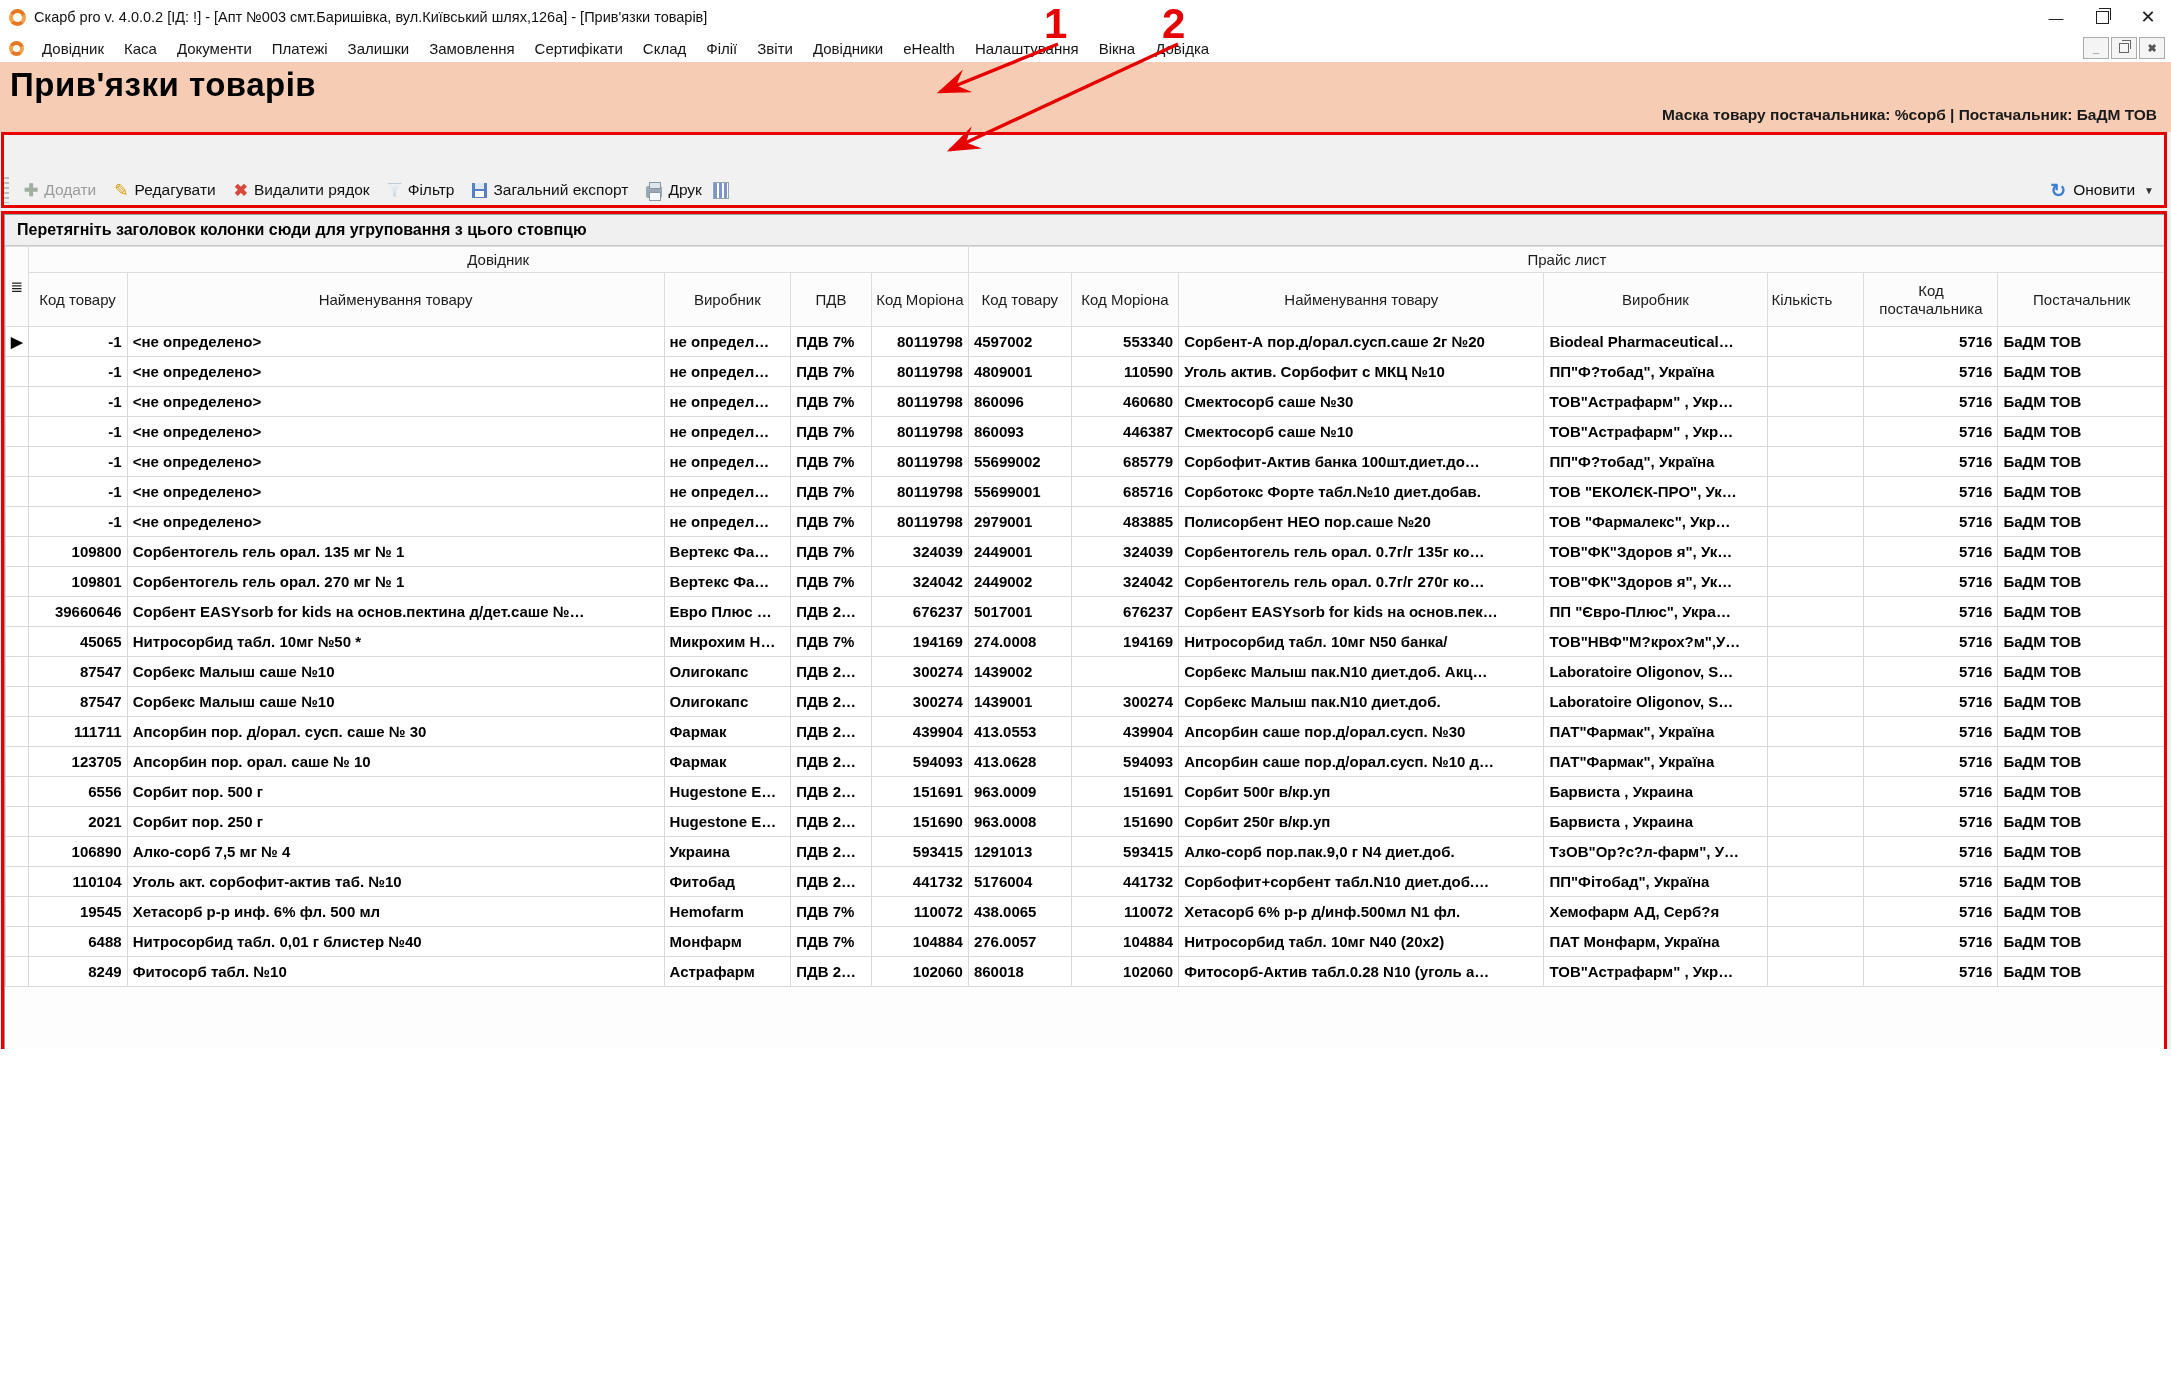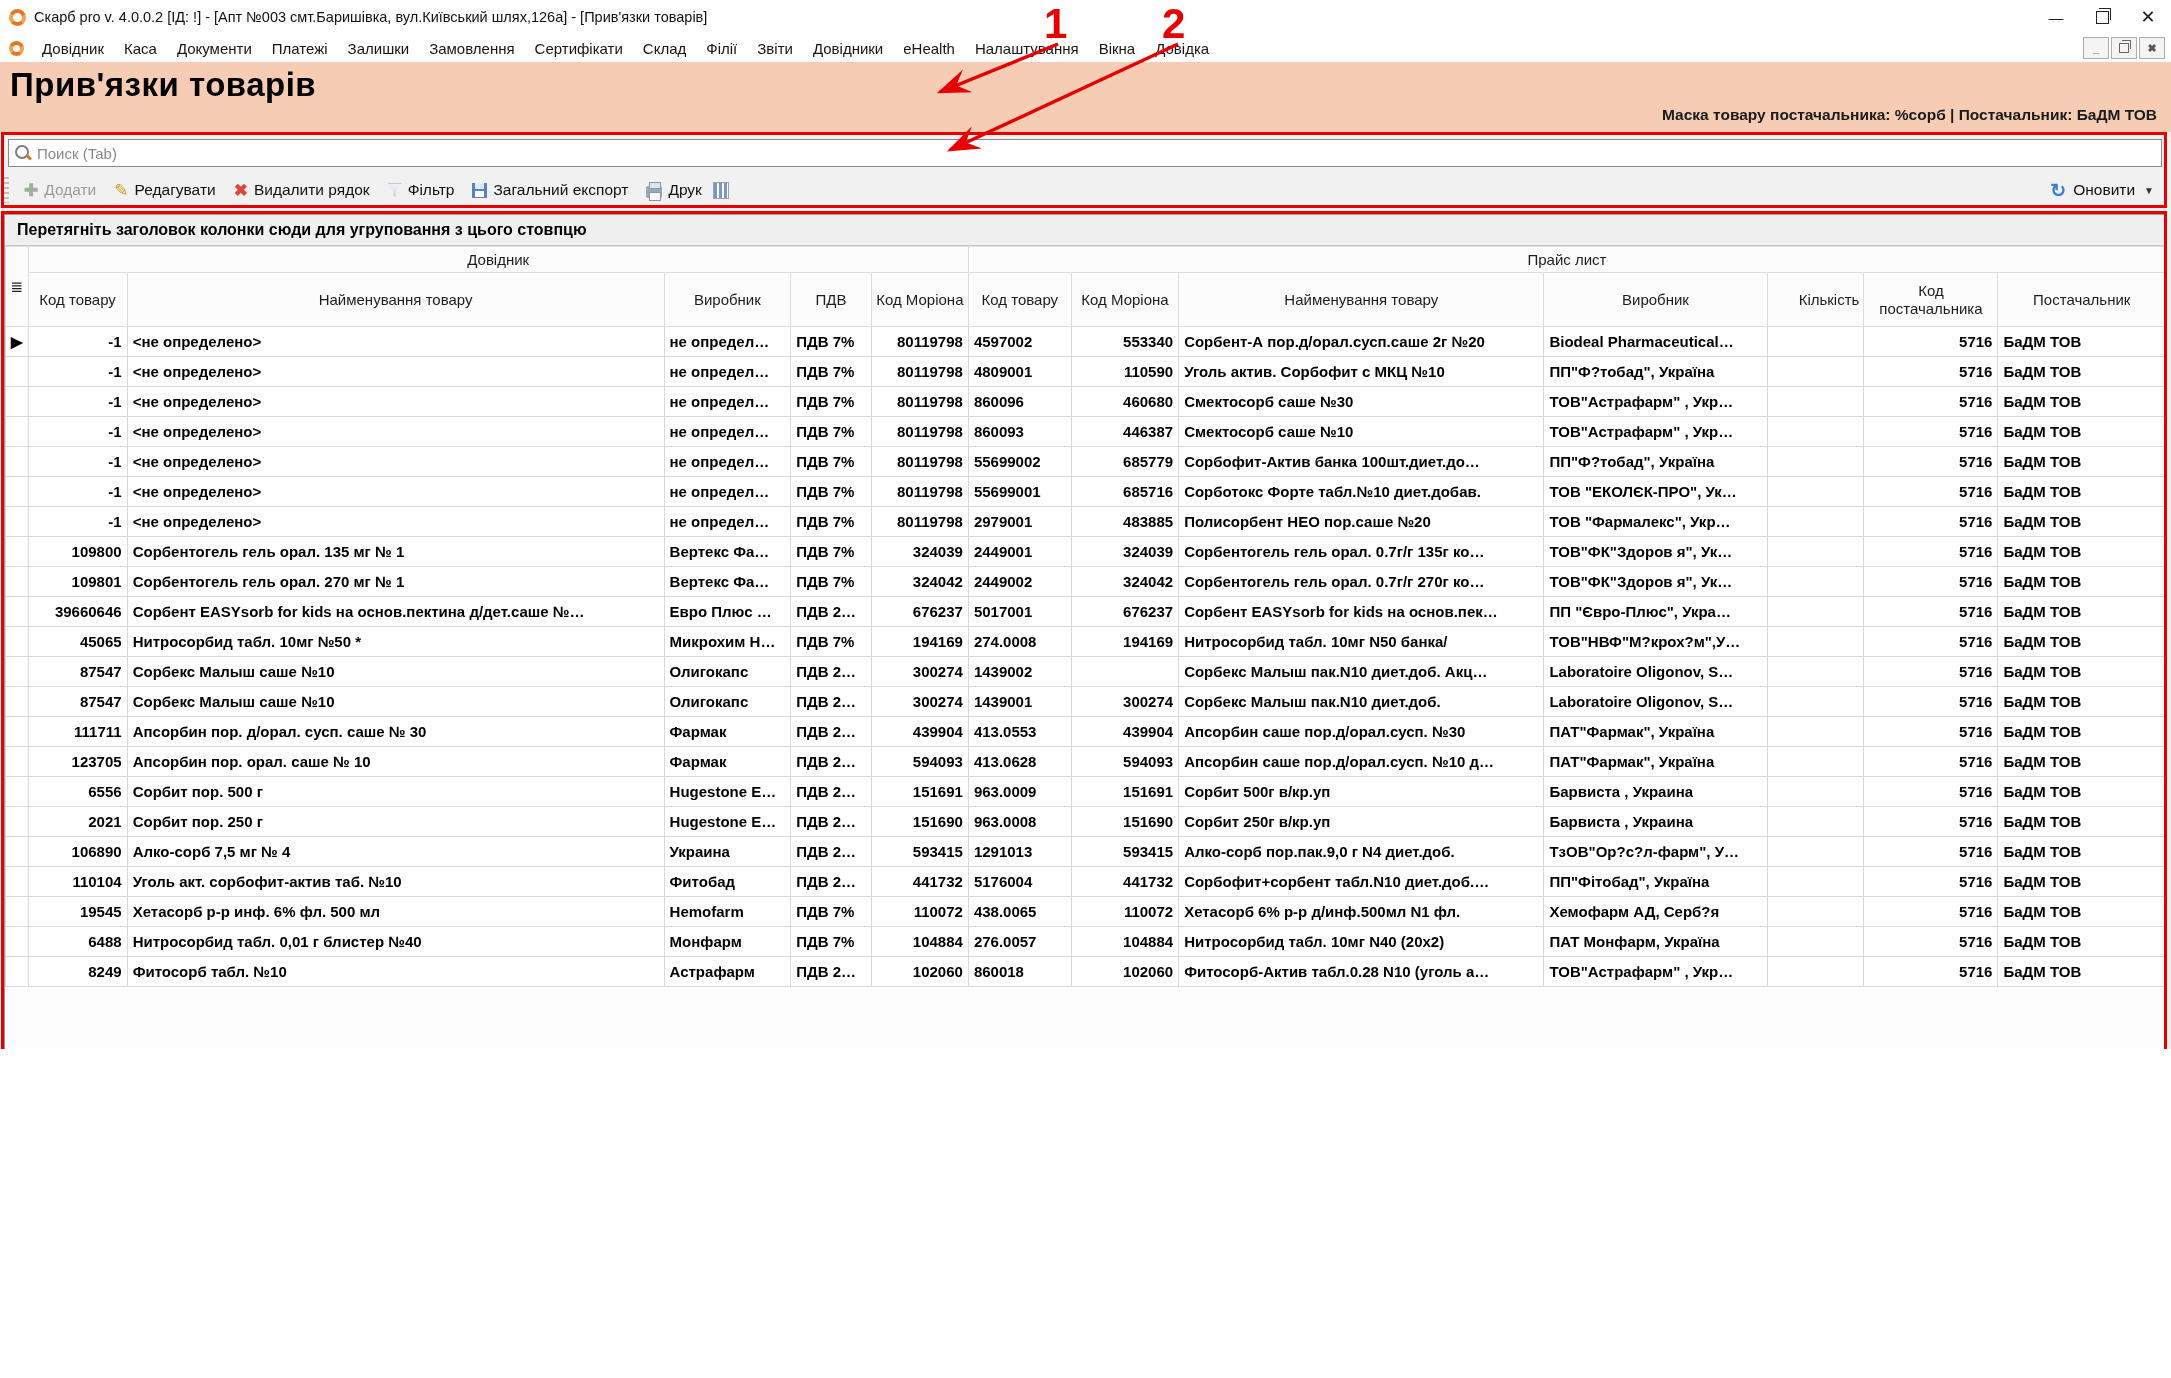--- a/index.html
+++ b/index.html
@@ -160,24 +160,20 @@
         </div>
     </div>
   </div>
 
   <div class="pageheader">
     <div class="pagetitle">Прив'язки товарів</div>
     <div class="maskinfo">Маска товару постачальника: %сорб | Постачальник: БаДМ ТОВ</div>
   </div>
 
   <div class="topzone">
-    <div class="searchwrap">
-      <span class="mag"></span>
-      <input type="text" placeholder="Поиск (Tab)" style="">
-    </div>
     <div class="toolbar">
       <span class="grip"></span>
       <div class="tbtn disabled">
         <span class="tico ico-plus">✚</span>
         <span>Додати</span>
       </div>
       <div class="tbtn">
         <span class="tico ico-pencil">✎</span>
         <span>Редагувати</span>
       </div>
@@ -234,21 +230,21 @@
             <tr class="colrow">
               <th style="text-align: center;">Код товару</th>
               <th style="text-align: center;">Найменування товару</th>
               <th style="text-align: center;">Виробник</th>
               <th style="text-align: center;">ПДВ</th>
               <th style="text-align: center;">Код Моріона</th>
               <th style="text-align: center;">Код товару</th>
               <th style="text-align: center;">Код Моріона</th>
               <th style="text-align: center;">Найменування товару</th>
               <th style="text-align: center;">Виробник</th>
-              <th style="text-align: right; margin-left: 32px;">Кількість</th>
+              <th style="text-align: left; margin-left: 32px;">Кількість</th>
               <th style="text-align: center;">Код постачальника</th>
               <th style="text-align: center;">Постачальник</th>
             </tr>
           </thead>
           <tbody>
             <tr class="sel">
               <td class="ind">▶</td>
               <td class="ar">-1</td>
               <td>&lt;не определено&gt;</td>
               <td>не определ…</td>

